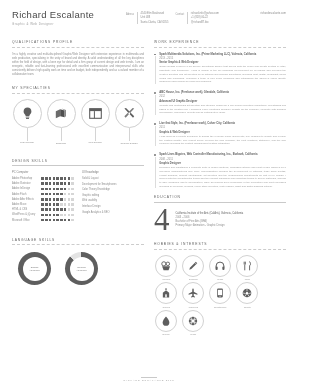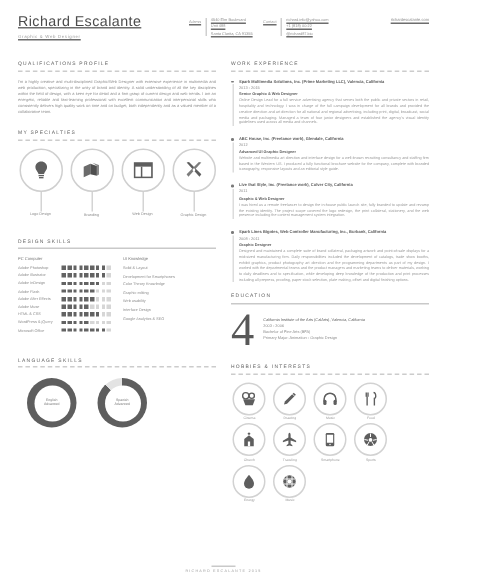--- a/index.html
+++ b/index.html
@@ -6,21 +6,21 @@
   body{
     width:298px;height:386px;
     background:#ffffff;
     font-family:"Liberation Sans", sans-serif;
     color:#6d6d6d;
     overflow:hidden;
   }
   .page{position:relative;width:298px;height:386px;box-sizing:border-box;padding:10px 12px 0 12px;}
 
   
-  .header{display:flex;align-items:flex-start;justify-content:flex-end;text-decoration:underline;}
+  .header{display:flex;align-items:flex-start;justify-content:flex-end;}
   .name-block{width:108px;}
   .name{font-size:9.5px;letter-spacing:.3px;color:#4a4a4a;line-height:10px;white-space:nowrap;}
   .role{font-size:2.9px;letter-spacing:.45px;color:#9b9b9b;margin-top:2px;text-transform:capitalize;}
   .contact-group{display:flex;gap:7px;flex:1;margin-left:6px;margin-top:2px;}
   .contact-col{display:flex;gap:3px;}
   .contact-label{font-size:2.6px;color:#9b9b9b;text-transform:capitalize;padding-top:.5px;}
   .contact-rule{width:.5px;background:#cfcfcf;align-self:stretch;}
   .contact-lines{display:flex;flex-direction:column;gap:1.4px;}
   .contact-line{font-size:2.6px;color:#8e8e8e;white-space:nowrap;}
   .site{font-size:2.7px;color:#8e8e8e;margin-top:2px;text-align:right;white-space:nowrap;}

